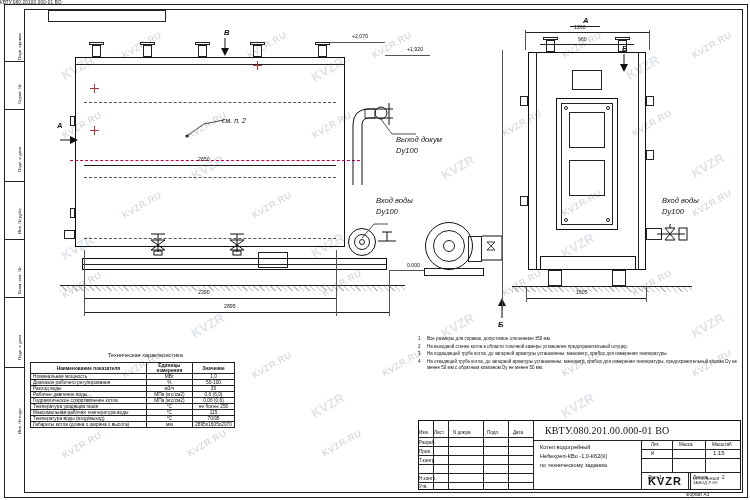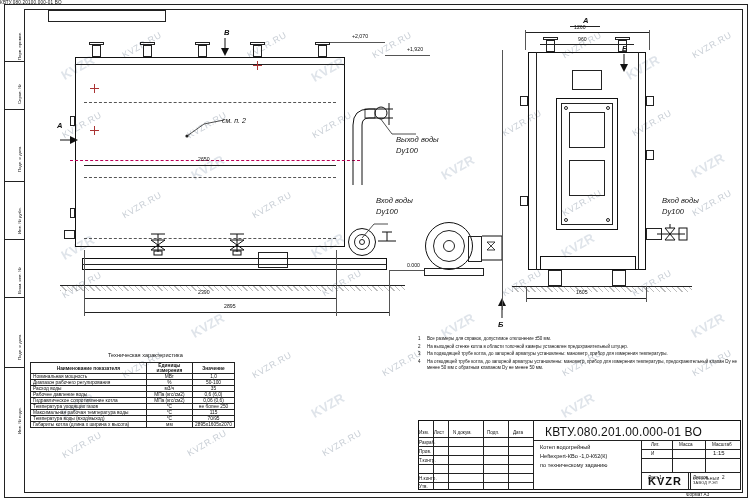--- a/index.html
+++ b/index.html
@@ -206,21 +206,21 @@
     <polyline points="10,26 22,12 36,12" fill="none" stroke="#222" stroke-width="0.8"></polyline>
   </svg>
 
   <svg width="60" height="130" style="position:absolute;left:345px;top:85px;">
     <path d="M8,100 L8,40 Q8,24 24,24 L48,24" fill="none" stroke="#111" stroke-width="1"></path>
     <path d="M17,100 L17,40 Q17,33 24,33 L48,33" fill="none" stroke="#111" stroke-width="1"></path>
     <line x1="44" y1="18" x2="44" y2="40" stroke="#111" stroke-width="1"></line>
     <rect x="20" y="24" width="10" height="9" fill="none" stroke="#111" stroke-width="0.8"></rect>
     <circle cx="36" cy="28" r="6" fill="none" stroke="#111" stroke-width="1"></circle>
   </svg>
-  <div class="lbl2" style="left:396px;top:135px;">Выход воды</div>
+  <div class="lbl2" style="left:396px;top:135px;">Выход докум</div>
   <div class="lbl2" style="left:396px;top:146px;">Dу100</div>
   <svg width="45" height="35" style="position:absolute;left:376px;top:112px;">
     <polyline points="4,6 16,22 40,22" fill="none" stroke="#222" stroke-width="0.8"></polyline>
   </svg>
 
   <div class="circle2" style="left:425px;top:222px;width:48px;height:48px;"></div>
   <div class="circle" style="left:433px;top:230px;width:32px;height:32px;"></div>
   <div class="circle" style="left:443px;top:240px;width:12px;height:12px;"></div>
   <div class="rect" style="left:468px;top:236px;width:14px;height:26px;"></div>
   <div class="rect" style="left:424px;top:268px;width:60px;height:8px;"></div>
@@ -390,21 +390,21 @@
     <div class="nrow">
       <span class="nnum">4</span>
       <span>На отводящей трубе котла, до запорной арматуры установлены: манометр, прибор для измерения температуры, предохранительный клапан Dу не менее 50 мм с обратным клапаном Dу не менее 50 мм.</span>
     </div>
   </div>
 
   <div class="rect2" style="left:418px;top:420px;width:323px;height:70px;"></div>
 
   <div class="ln h" style="left:533px;top:440px;width:208px;height:1.2px;"></div>
   <div class="ln v" style="left:533px;top:420px;height:70px;"></div>
-  <div class="md" style="position:absolute;left:545px;top:425px;font-size:12px;letter-spacing:.2px;">КВТУ.080.201.00.000-01 ВО</div>
+  <div class="md" style="position:absolute;left:545px;top:425px;font-size:10px;letter-spacing:.2px;font-family:Liberation Serif, serif;">КВТУ.080.201.00.000-01 ВО</div>
 
   <div class="ln h" style="left:418px;top:437px;width:115px;"></div>
   <div class="ln h" style="left:418px;top:446px;width:115px;"></div>
   <div class="ln h" style="left:418px;top:455px;width:115px;"></div>
   <div class="ln h" style="left:418px;top:464px;width:115px;"></div>
   <div class="ln h" style="left:418px;top:473px;width:115px;"></div>
   <div class="ln h" style="left:418px;top:482px;width:115px;"></div>
   <div class="ln v" style="left:433px;top:420px;height:70px;"></div>
   <div class="ln v" style="left:448px;top:420px;height:70px;"></div>
   <div class="ln v" style="left:483px;top:420px;height:70px;"></div>

